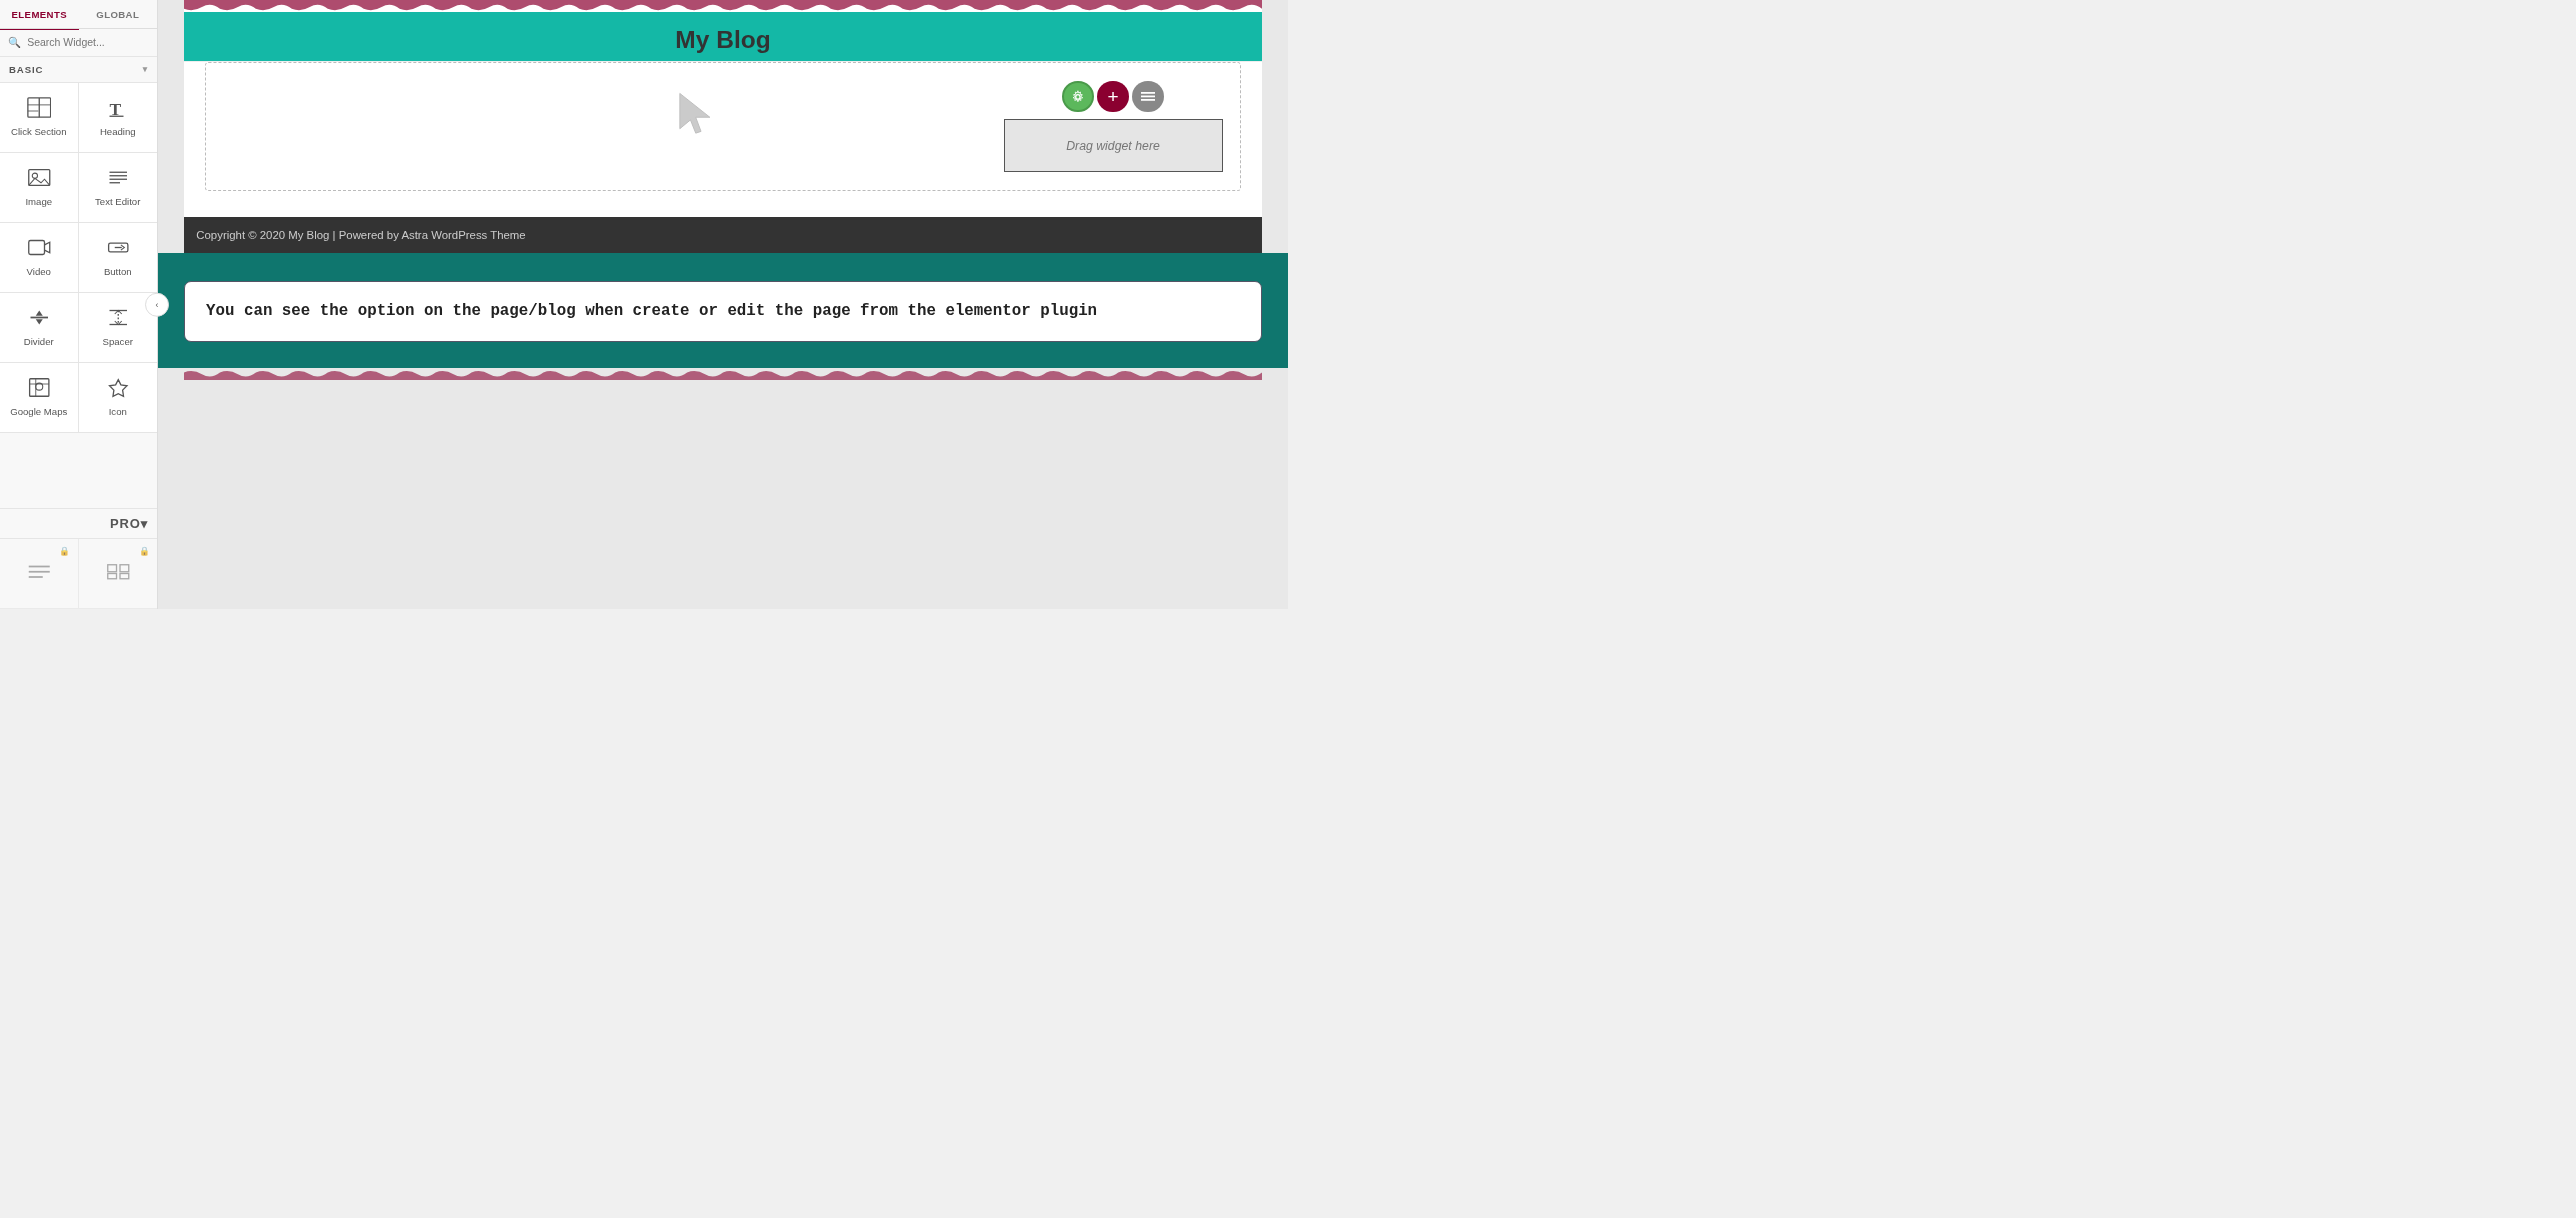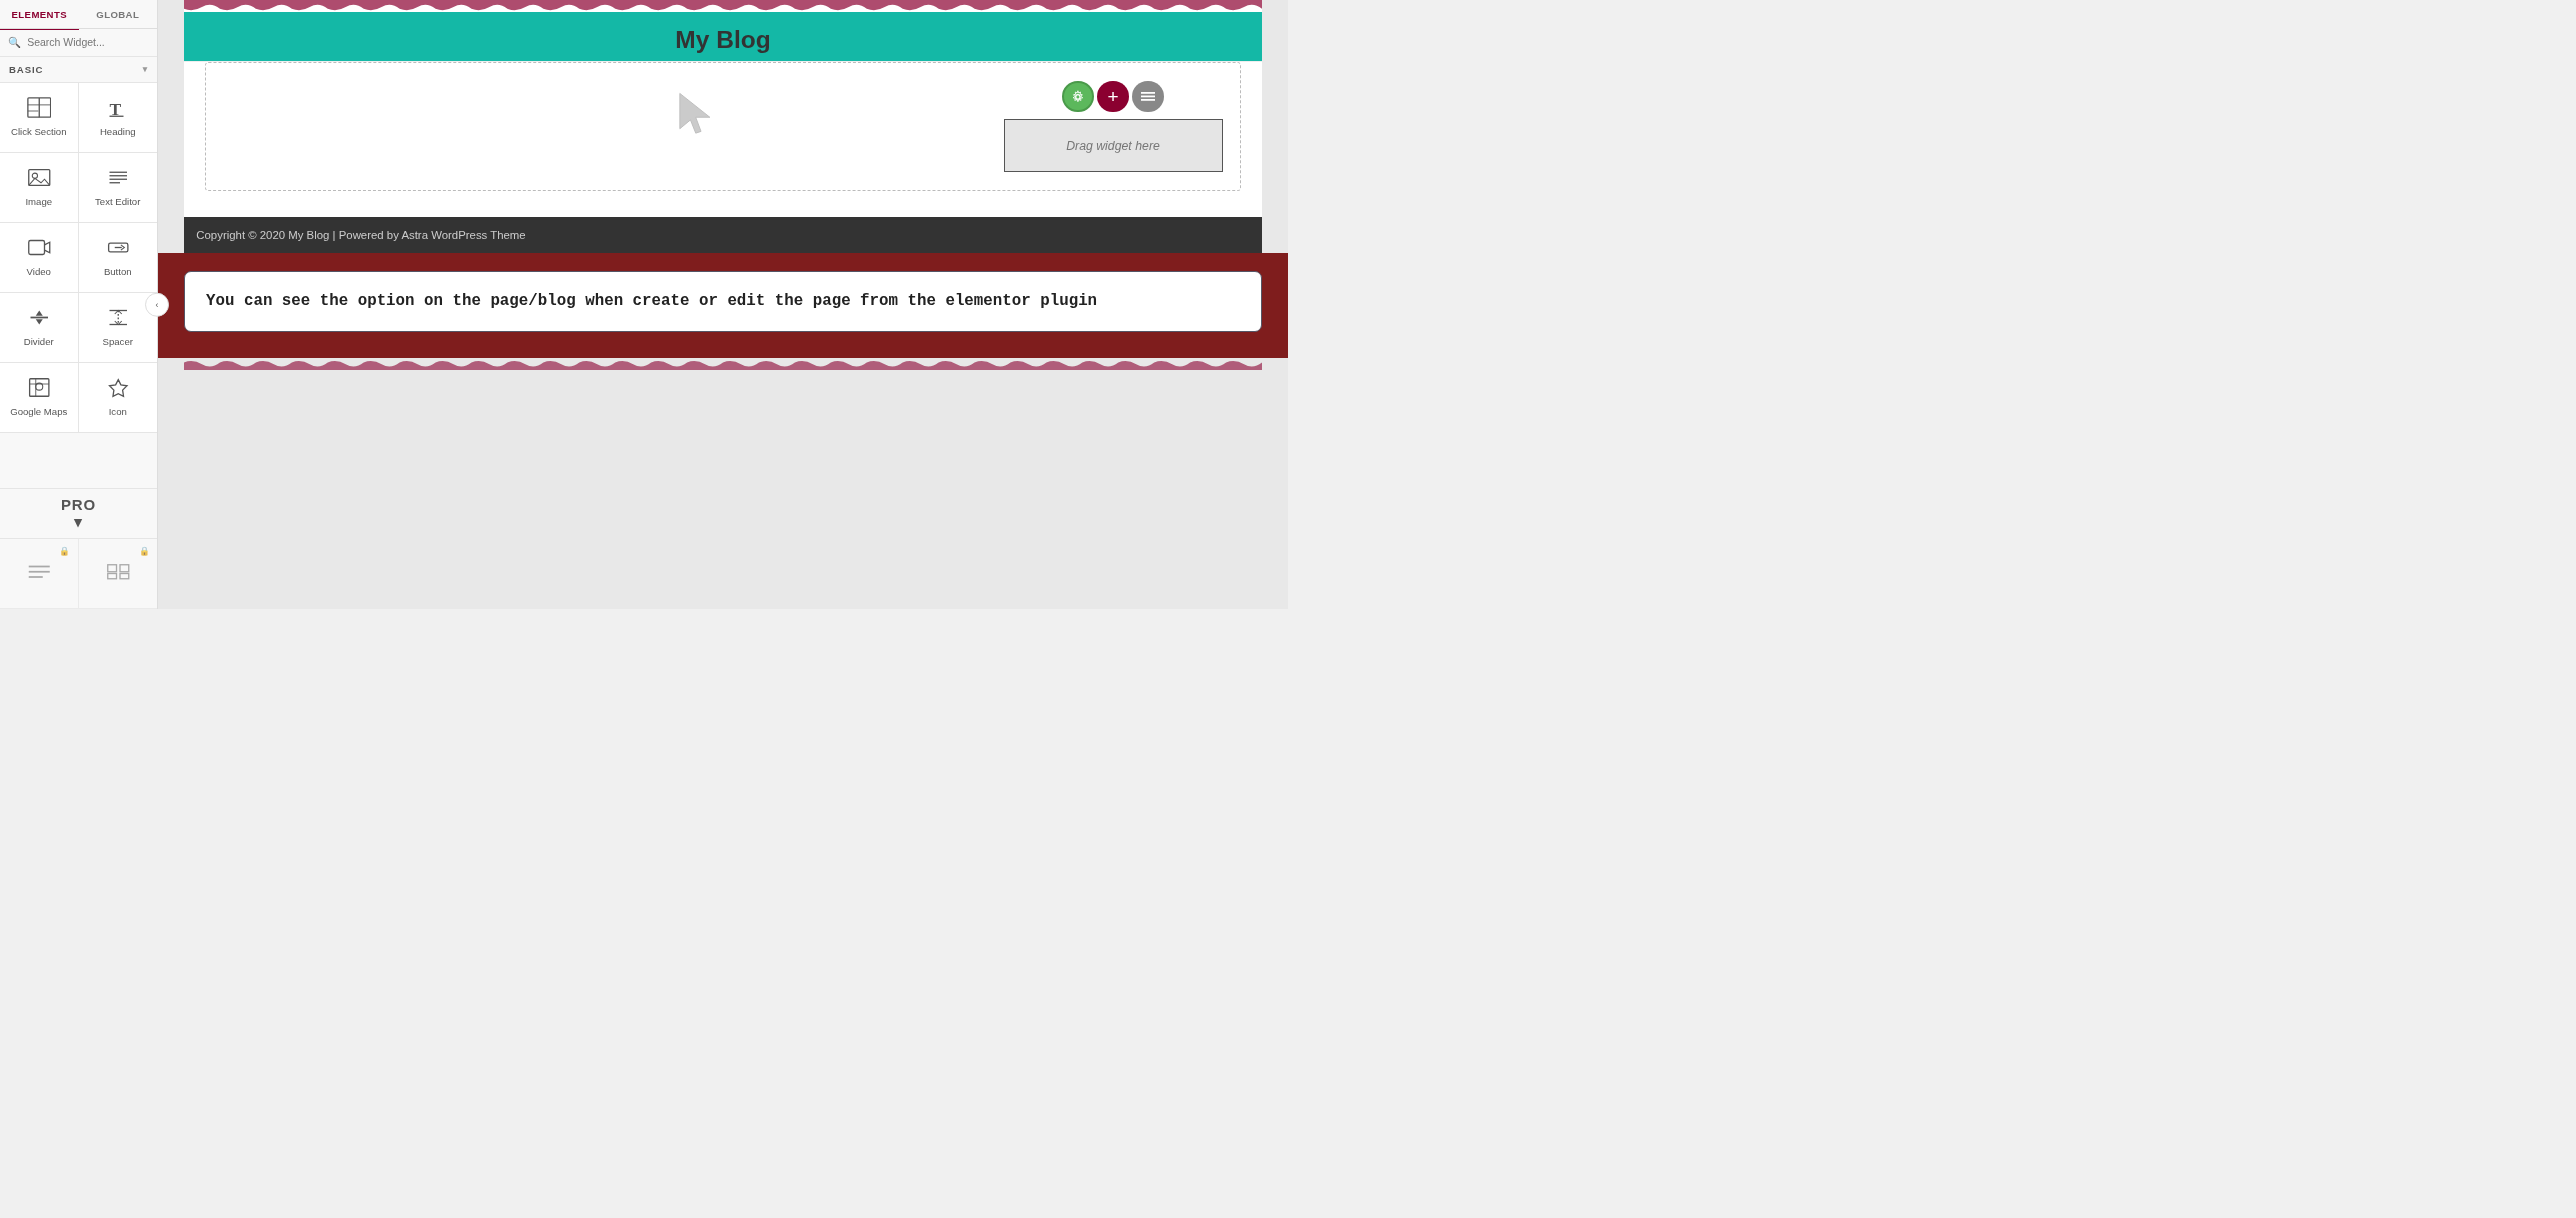--- a/index.html
+++ b/index.html
@@ -122,28 +122,27 @@
       color: #555;
       text-align: center;
       line-height: 1.2;
     }
 
     .pro-section {
       display: flex;
       align-items: center;
       justify-content: flex-end;
       padding: 7px 8.8px;
-      font-size: 15px;
+      font-size: 13px;
       font-weight: 700;
       letter-spacing: 0.9px;
       color: #555;
       cursor: pointer;
       border-top: 0.9px solid #e5e5e5;
       margin-top: auto;
-      flex-direction: column;
     }
 
     .pro-widget-grid {
       display: grid;
       grid-template-columns: 1fr 1fr;
       border-top: 0.9px solid #e5e5e5;
     }
 
     .pro-widget-item {
       display: flex;
@@ -302,22 +301,22 @@
       background: #333;
       color: #ccc;
       text-align: left;
       padding: 12.3px;
       font-size: 11.4px;
       margin: 0 26px;
     }
 
     
     .info-box-wrapper {
-      padding: 18px 26px 26px;
-      background: #7f1d1d;
+      padding: 28px 26px 26px;
+      background: #0f766e;
     }
 
     .info-box {
       border: 1.8px solid #556;
       border-radius: 7px;
       padding: 17.5px 21px;
       background: #fff;
     }
 
     .info-box-text {

